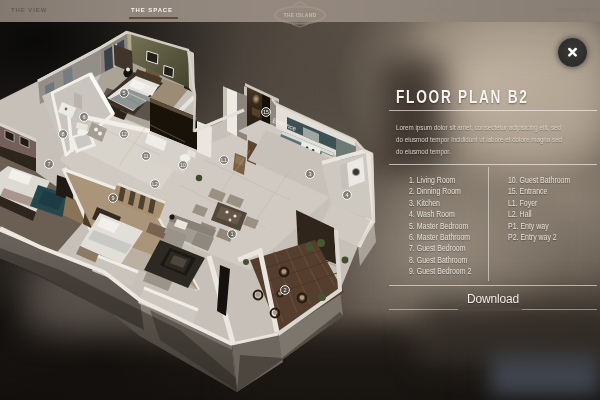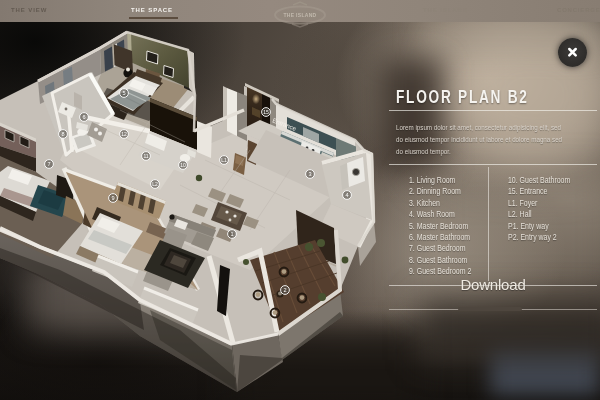--- a/index.html
+++ b/index.html
@@ -667,21 +667,21 @@
     </div>
 
     <div class="abs" style="left:100px;top:137px;width:1px;height:114px;background:rgba(245,242,236,.55);"></div>
 
     <div class="abs" style="left:120px;top:145px;font-size:8.2px;line-height:11.4px;letter-spacing:0;color:#e6e1d9;text-shadow:0 1px 1px rgba(0,0,0,.35);transform:scaleX(0.85);transform-origin:0 0;">
       10. Guest Bathroom<br>15. Entrance<br>L1. Foyer<br>L2. Hall<br>P1. Enty way<br>P2. Entry way 2
     </div>
 
     <div class="abs" style="left:1px;top:255px;width:208px;height:1px;background:rgba(245,242,236,.6);"></div>
 
-    <div class="abs" style="left:0;top:246px;width:210px;text-align:center;font-size:15px;color:#efeae2;letter-spacing:-0.2px;text-shadow:0 1px 1px rgba(0,0,0,.35);">Download</div>
+    <div class="abs" style="left:0;top:262px;width:210px;text-align:center;font-size:12px;color:#efeae2;letter-spacing:-0.2px;text-shadow:0 1px 1px rgba(0,0,0,.35);">Download</div>
 
     <div class="abs" style="left:1px;top:279px;width:208px;height:1px;background:rgba(235,230,222,.5);"></div>
     <div class="abs" style="left:70px;top:277px;width:64px;height:4px;border-radius:2px;background:#4e463e;"></div>
   </div>
 
   <div class="abs" id="close" style="left:558px;top:38px;width:29px;height:29px;border-radius:50%;
        background:radial-gradient(circle at 50% 45%, #3c3a38 0%, #2e2c2a 70%, rgba(46,44,42,0) 100%);
        box-shadow:0 0 6px rgba(40,38,36,.8);"></div>
   <svg class="abs" style="left:558px;top:38px;" width="29" height="29" viewBox="0 0 29 29">
     <path d="M11.3 11 L17.7 17.4 M17.7 11 L11.3 17.4" stroke="#ffffff" stroke-width="2.5" stroke-linecap="round"></path>

